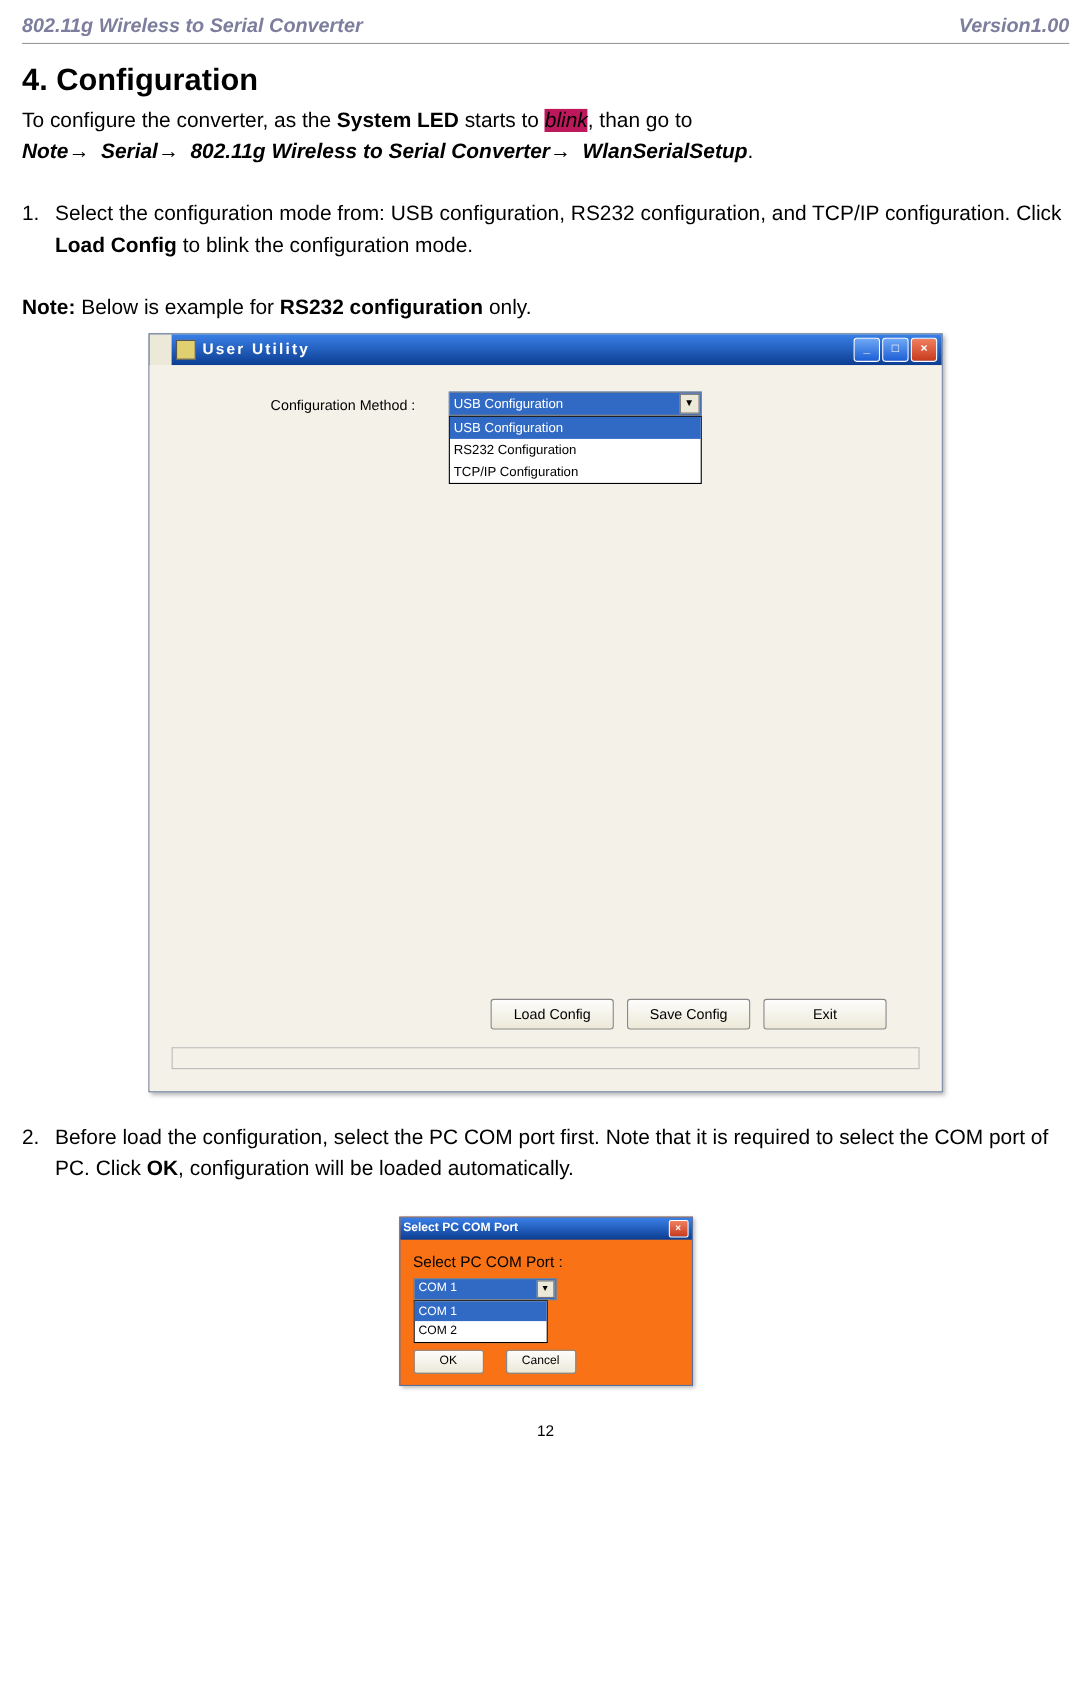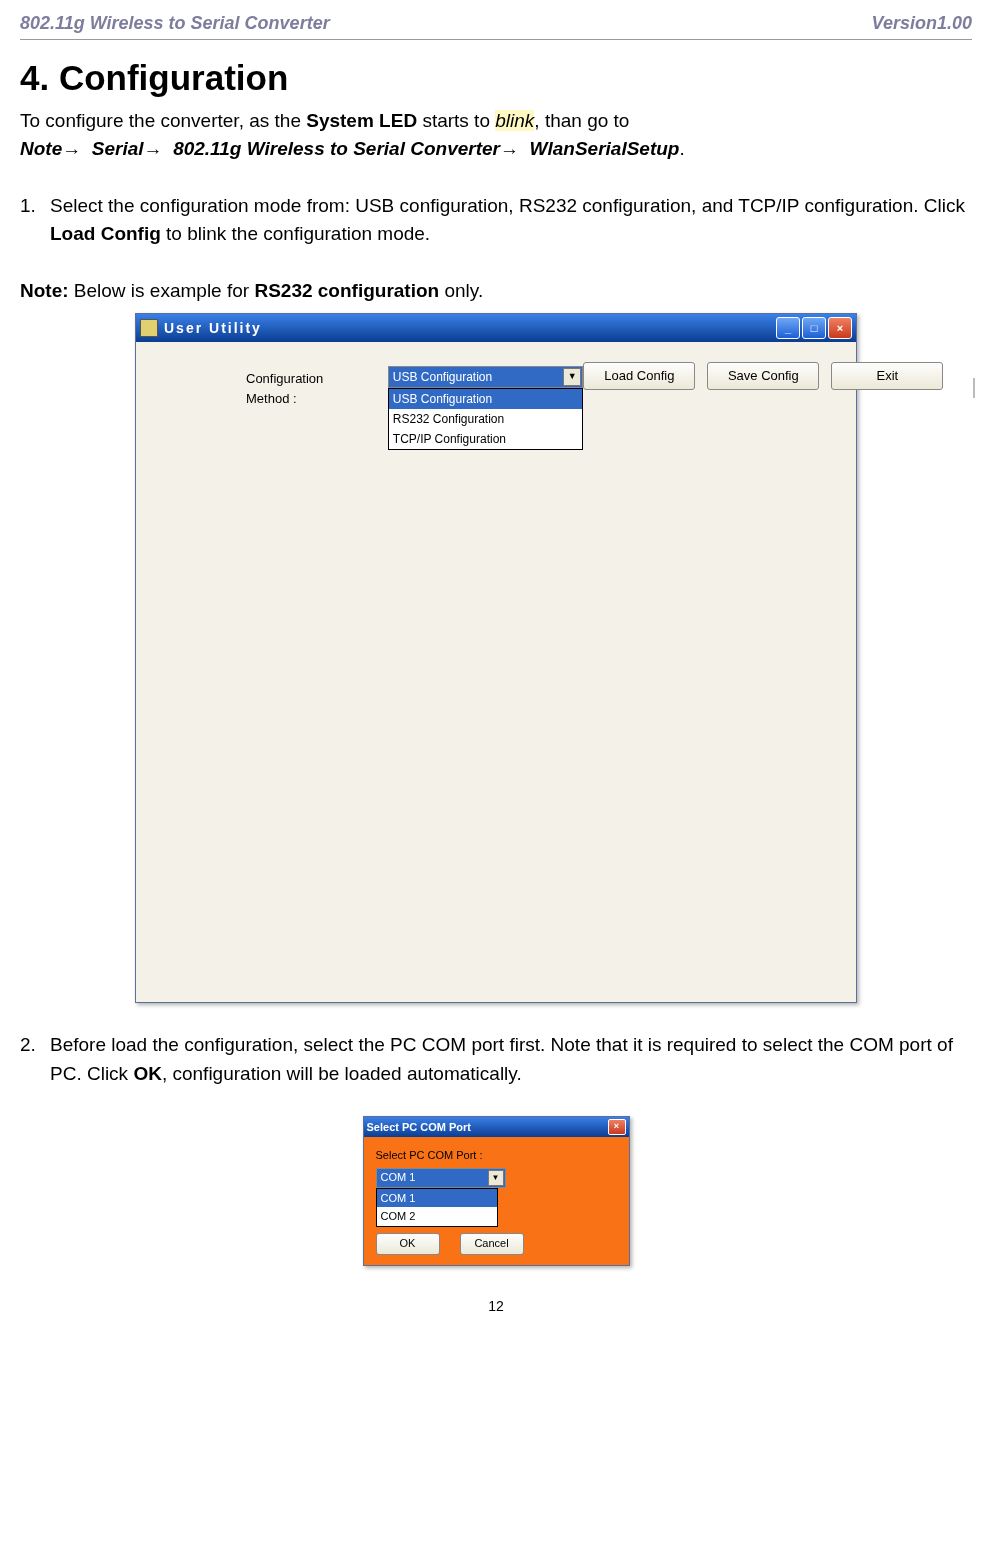--- a/index.html
+++ b/index.html
@@ -17,26 +17,26 @@
     justify-content: space-between;
     color: #7d7d9d;
     font-style: italic;
     font-weight: bold;
     font-size: 18px;
     border-bottom: 1px solid #999;
     padding-bottom: 2px;
     margin-bottom: 12px;
   }
   h1 {
-    font-size: 35px;
+    font-size: 28px;
     margin: 10px 0 2px 0;
     font-weight: bold;
   }
   .blink-span {
-    background: #fef9c3;
+    background: #be185d;
     font-style: italic;
   }
   .nav-path {
     font-weight: bold;
     font-style: italic;
   }
   .arrow {
     font-weight: bold;
     font-style: italic;
   }
@@ -71,20 +71,21 @@
     font-family: "Tahoma", sans-serif;
   }
   .titlebar {
     background: linear-gradient(to bottom, #3a80e8, #0b3d91);
     height: 28px;
     display: flex;
     align-items: center;
     padding: 0 4px;
     color: #fff;
     font-weight: bold;
+    margin-left: 20px;
   }
   .titlebar .app-icon {
     width: 16px;
     height: 16px;
     background: #e0d070;
     border: 1px solid #555;
     margin-right: 6px;
   }
   .titlebar .title-text {
     flex: 1;
@@ -110,21 +111,21 @@
   }
   .cap-btn.close {
     background: linear-gradient(to bottom, #f08060, #c83a1e);
   }
   .win-body {
     background: #f4f2e8;
     padding: 20px;
     min-height: 620px;
     position: relative;
     display: flex;
-    flex-direction: row;
+    flex-direction: column;
   }
   .cfg-row {
     display: flex;
     align-items: flex-start;
     margin-top: 4px;
     padding-left: 90px;
   }
   .cfg-label {
     padding-top: 3px;
     margin-right: 30px;
@@ -225,21 +226,21 @@
     color: #fff;
     font-size: 9px;
     display: flex;
     align-items: center;
     justify-content: center;
   }
   .small-body {
     padding: 10px 12px;
   }
   .small-label {
-    font-size: 11px;
+    font-size: 14px;
     margin-bottom: 4px;
   }
   .small-combo {
     display: flex;
     border: 1px solid #888;
     background: #316ac5;
     color: #fff;
     height: 18px;
     align-items: center;
     padding: 0 4px;

